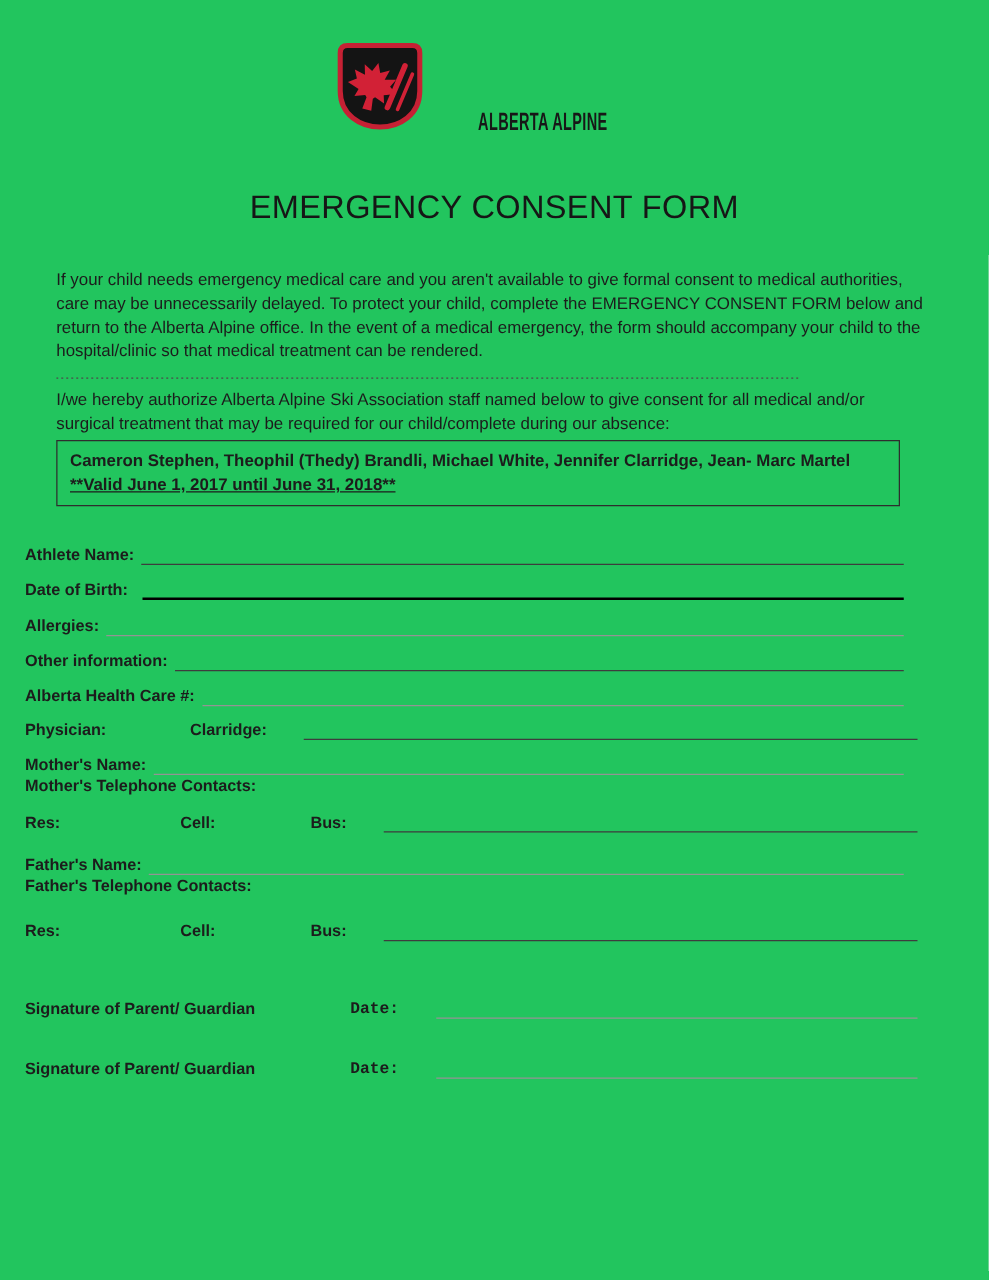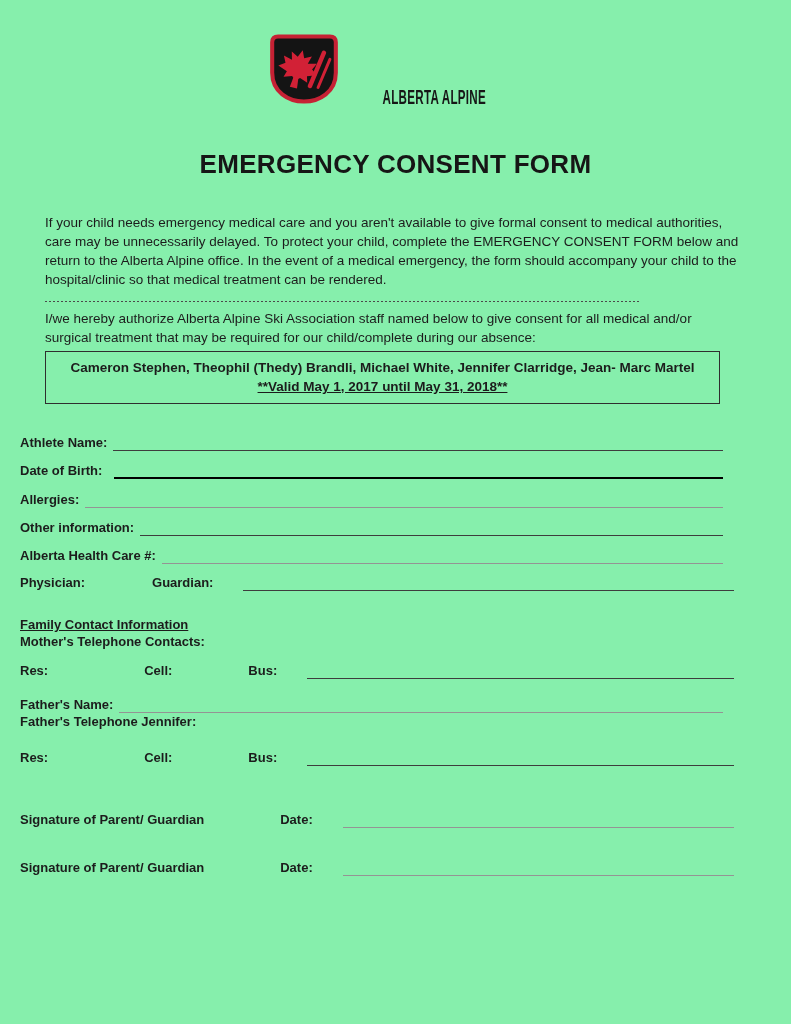--- a/index.html
+++ b/index.html
@@ -1,39 +1,39 @@
 <!DOCTYPE html>
 <html><head>
 <meta charset="utf-8">
 <style>
   html,body { margin:0; padding:0; background:#e8e8e8; }
   .page {
     position:relative;
     width:791px; height:1024px;
     margin:0 auto;
-    background:#86efac;
+    background:#22c55e;
     font-family:"Liberation Sans", sans-serif;
     color:#1c1c1c;
     overflow:hidden;
     box-sizing:border-box;
   }
   
   .logo-wrap { padding-top:34px; text-align:center; }
   .logo-text {
     margin-top:5px;
     font-size:20px; font-weight:bold; line-height:18px;
     letter-spacing:0.5px; color:#171717;
     display:inline-block;
     transform:scaleX(0.58); transform-origin:center;
     white-space:nowrap;
   }
   .title {
     margin-top:43px;
     text-align:center;
-    font-size:26px; font-weight:bold; line-height:26px;
+    font-size:26px; font-weight:normal; line-height:26px;
     letter-spacing:0.3px;
     color:#161616;
   }
   
   .intro {
     margin:36px 52px 0 45px;
     font-size:13.5px; line-height:19px;
   }
   .dashes {
     margin:12px 0 0 45px;
@@ -42,21 +42,20 @@
     background-size:4px 1.4px; background-repeat:repeat-x; background-position:0 50%;
   }
   .auth {
     margin:6px 52px 0 45px;
     font-size:13.5px; line-height:19px;
   }
   .staff-box {
     margin:4px 71px 0 45px;
     border:1px solid #2e2e2e;
     padding:6px 10px 7px 10px;
-    text-align:center;
     font-size:13.5px; line-height:19px; font-weight:bold;
   }
   .staff-box .validity { text-decoration:underline; }
   
   .frow {
     display:flex; align-items:flex-end;
     margin-left:20px; margin-right:68px;
     height:17px;
     font-size:13px; font-weight:bold; line-height:16px;
     white-space:nowrap;
@@ -64,21 +63,21 @@
   .frow.wide { margin-right:57px;gap:24px; }
   .flabel { flex:0 0 auto; }
   .fline {
     border-bottom:1px solid #3d3d3d;
     height:15px; margin-left:6px; flex:1 1 auto;
   }
   .fline.lt { border-bottom-color:#949494; }
   .fline.thick { border-bottom:2px solid #000000; }
   .fline.fixed { flex:0 0 auto; }
   .heading-underline { text-decoration:underline; }
-  .gap-label { margin-left:22px; }
+  .gap-label { margin-left:22px;font-family:Liberation Mono, monospace; }
   
   .dob-seg1 { flex:0 0 155px; }
   .res-line { flex:0 0 122px; }
   .cell-label { margin-left:42px; }
   .cell-line { flex:0 0 203px; }
   .bus-label { margin-left:22px; }
   .sig-line { flex:0 0 255px; }
   .phys-line { flex:0 0 346px; }
   .tel-label { margin-left:13px; }
   
@@ -109,21 +108,21 @@
   <div class="title">EMERGENCY CONSENT FORM</div>
 
   <div class="intro">If your child needs emergency medical care and you aren't available to give formal consent to medical authorities, care may be unnecessarily delayed. To protect your child, complete the EMERGENCY CONSENT FORM below and return to the Alberta Alpine office. In the event of a medical emergency, the form should accompany your child to the hospital/clinic so that medical treatment can be rendered.</div>
 
   <div class="dashes"></div>
 
   <div class="auth">I/we hereby authorize Alberta Alpine Ski Association staff named below to give consent for all medical and/or surgical treatment that may be required for our child/complete during our absence:</div>
 
   <div class="staff-box">
     <div>Cameron Stephen, Theophil (Thedy) Brandli, Michael White, Jennifer Clarridge, Jean- Marc Martel</div>
-    <div class="validity">**Valid May 1, 2017 until May 31, 2018**</div>
+    <div class="validity">**Valid June 1, 2017 until June 31, 2018**</div>
   </div>
 
   <div class="frow mt30">
     <span class="flabel">Athlete Name:</span>
     <span class="fline"></span>
   </div>
 
   <div class="frow mt11">
     <span class="flabel">Date of Birth:</span>
     <span class="fline lt fixed dob-seg1"></span>
@@ -142,49 +141,50 @@
   </div>
 
   <div class="frow mt11">
     <span class="flabel">Alberta Health Care #:</span>
     <span class="fline lt"></span>
   </div>
 
   <div class="frow wide mt10">
     <span class="flabel">Physician:</span>
     <span class="fline fixed phys-line"></span>
-    <span class="flabel tel-label">Guardian:</span>
-    <span class="fline"></span>
-  </div>
-
-  <div class="frow mt25">
-    <span class="flabel heading-underline">Family Contact Information</span>
-  </div>
-
+    <span class="flabel tel-label">Clarridge:</span>
+    <span class="fline"></span>
+  </div>
+
+
+  <div class="frow mt11">
+    <span class="flabel">Mother's Name:</span>
+    <span class="fline lt"></span>
+  </div>
 
   <div class="frow mt0">
     <span class="flabel">Mother's Telephone Contacts:</span>
   </div>
 
   <div class="frow wide mt12">
     <span class="flabel">Res:</span>
     <span class="fline fixed res-line"></span>
     <span class="flabel cell-label">Cell:</span>
     <span class="fline fixed cell-line"></span>
     <span class="flabel bus-label">Bus:</span>
     <span class="fline"></span>
   </div>
 
   <div class="frow mt17">
     <span class="flabel">Father's Name:</span>
     <span class="fline lt"></span>
   </div>
 
   <div class="frow mt0">
-    <span class="flabel">Father's Telephone Jennifer:</span>
+    <span class="flabel">Father's Telephone Contacts:</span>
   </div>
 
   <div class="frow wide mt19">
     <span class="flabel">Res:</span>
     <span class="fline fixed res-line"></span>
     <span class="flabel cell-label">Cell:</span>
     <span class="fline fixed cell-line"></span>
     <span class="flabel bus-label">Bus:</span>
     <span class="fline"></span>
   </div>

